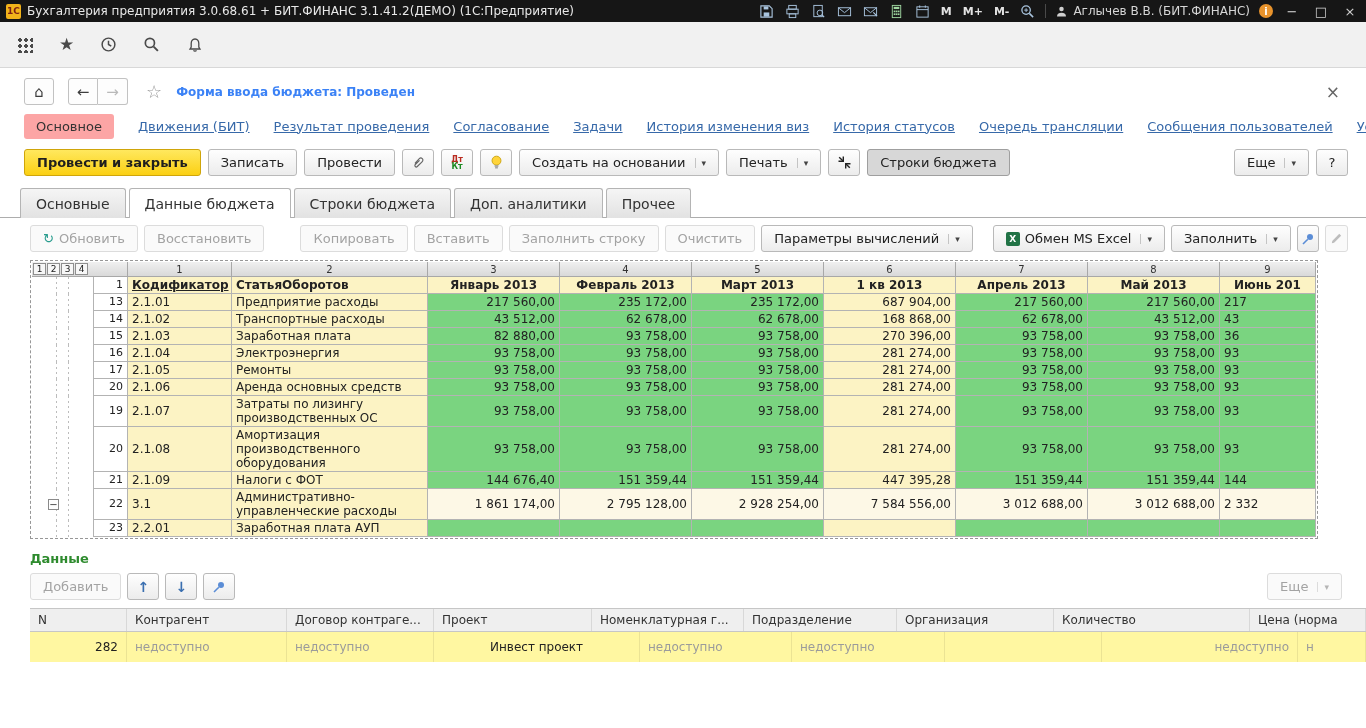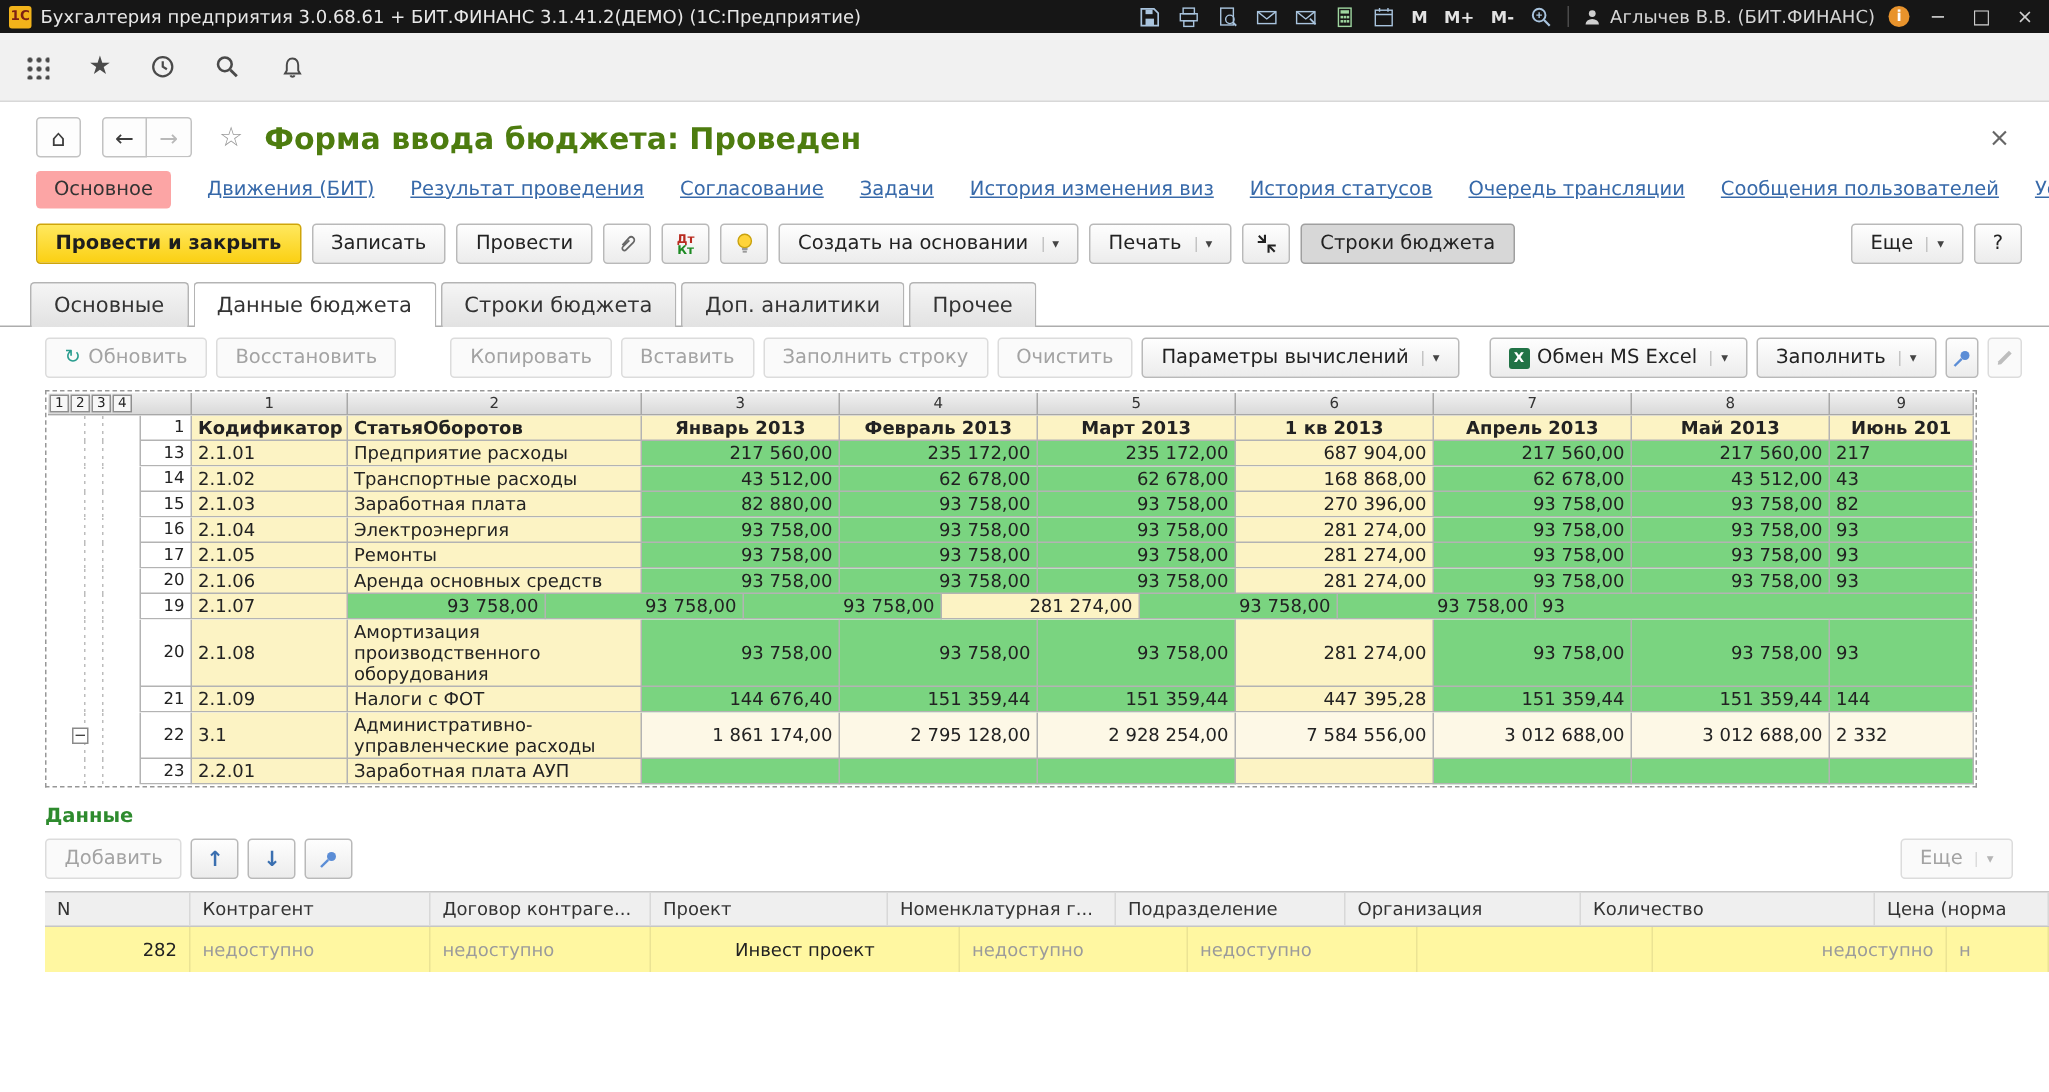--- a/index.html
+++ b/index.html
@@ -31,21 +31,21 @@
 
   
   .navbar { display:flex; align-items:center; padding:10px 18px 6px 24px; }
   .navbtn { width:30px; height:27px; border:1px solid #c2c2c2; border-radius:3px; background:#fdfdfd;
             display:flex; align-items:center; justify-content:center; font-size:15px; color:#3d3d3d; cursor:pointer; }
   .arrowgrp { display:flex; margin-left:14px; }
   .arrowgrp .navbtn { border-radius:0; }
   .arrowgrp .navbtn:first-child { border-radius:3px 0 0 3px; }
   .arrowgrp .navbtn:last-child { border-radius:0 3px 3px 0; border-left:none; color:#b9b9b9; }
   .favstar { font-size:18px; color:#9a9a9a; margin-left:18px; cursor:pointer; }
-  .page-title { margin-left:14px; font-size:20px; font-weight:bold; color:#4d7c0f; }
+  .page-title { margin-left:14px; font-size:12px; font-weight:bold; color:#3b82f6; }
   .navclose { margin-left:auto; font-size:17px; color:#666; cursor:pointer; padding:0 8px; }
 
   
   .linksrow { display:flex; align-items:center; gap:24px; padding:2px 18px 6px 24px; height:34px; }
   .link-active { background:#fca5a5; border-radius:3px; padding:5px 12px; color:#333; font-size:13px; cursor:default; }
   .navlink { color:#3769a9; text-decoration:underline; font-size:13px; cursor:pointer; white-space:nowrap; }
 
   
   .btnrow { display:flex; align-items:center; gap:7px; padding:4px 18px 10px 24px; }
   .btn { height:27px; padding:0 12px; border:1px solid #b9b9b9; border-radius:3px;
@@ -395,21 +395,21 @@
           <div class="cnum" style="width: 132px;">5</div>
           <div class="cnum" style="width: 132px;">6</div>
           <div class="cnum" style="width: 132px;">7</div>
           <div class="cnum" style="width: 132px;">8</div>
           <div class="cnum flexcol">9</div>
         </span>
     </div>
     <div class="grow">
         <div class="gc gut"></div>
         <div class="gc rnum">1</div>
-        <div class="gc hcell hleft" style="width: 104px;">Кодификатор</div>
+        <div class="gc hcell hleft" style="width: 104px; text-decoration: underline;">Кодификатор</div>
         <div class="gc hcell hleft" style="width: 196px;">СтатьяОборотов</div>
         <div class="gc hcell" style="width: 132px;">Январь 2013</div>
         <div class="gc hcell" style="width: 132px;">Февраль 2013</div>
         <div class="gc hcell" style="width: 132px;">Март 2013</div>
         <div class="gc hcell" style="width: 132px;">1 кв 2013</div>
         <div class="gc hcell" style="width: 132px;">Апрель 2013</div>
         <div class="gc hcell" style="width: 132px;">Май 2013</div>
         <div class="gc hcell flexcol">Июнь 201</div>
       </div>
     <div>
@@ -443,21 +443,21 @@
           <div class="gc gut"></div>
           <div class="gc rnum">15</div>
           <div class="gc code">2.1.03</div>
           <div class="gc name">Заработная плата</div>
           <div class="gc val g" style="width: 132px;">82 880,00</div>
           <div class="gc val g" style="width: 132px;">93 758,00</div>
           <div class="gc val g" style="width: 132px;">93 758,00</div>
           <div class="gc val q" style="width: 132px;">270 396,00</div>
           <div class="gc val g" style="width: 132px;">93 758,00</div>
           <div class="gc val g" style="width: 132px;">93 758,00</div>
-          <div class="gc val g flexcol cut">82</div>
+          <div class="gc val g flexcol cut">36</div>
         </div>
         <div class="grow">
           <div class="gc gut"></div>
           <div class="gc rnum">16</div>
           <div class="gc code">2.1.04</div>
           <div class="gc name">Электроэнергия</div>
           <div class="gc val g" style="width: 132px;">93 758,00</div>
           <div class="gc val g" style="width: 132px;">93 758,00</div>
           <div class="gc val g" style="width: 132px;">93 758,00</div>
           <div class="gc val q" style="width: 132px;">281 274,00</div>
@@ -488,20 +488,21 @@
           <div class="gc val g" style="width: 132px;">93 758,00</div>
           <div class="gc val q" style="width: 132px;">281 274,00</div>
           <div class="gc val g" style="width: 132px;">93 758,00</div>
           <div class="gc val g" style="width: 132px;">93 758,00</div>
           <div class="gc val g flexcol cut">93</div>
         </div>
         <div class="grow">
           <div class="gc gut"></div>
           <div class="gc rnum">19</div>
           <div class="gc code">2.1.07</div>
+          <div class="gc name">Затраты по лизингу производственных ОС</div>
           <div class="gc val g" style="width: 132px;">93 758,00</div>
           <div class="gc val g" style="width: 132px;">93 758,00</div>
           <div class="gc val g" style="width: 132px;">93 758,00</div>
           <div class="gc val q" style="width: 132px;">281 274,00</div>
           <div class="gc val g" style="width: 132px;">93 758,00</div>
           <div class="gc val g" style="width: 132px;">93 758,00</div>
           <div class="gc val g flexcol cut">93</div>
         </div>
         <div class="grow">
           <div class="gc gut"></div>

